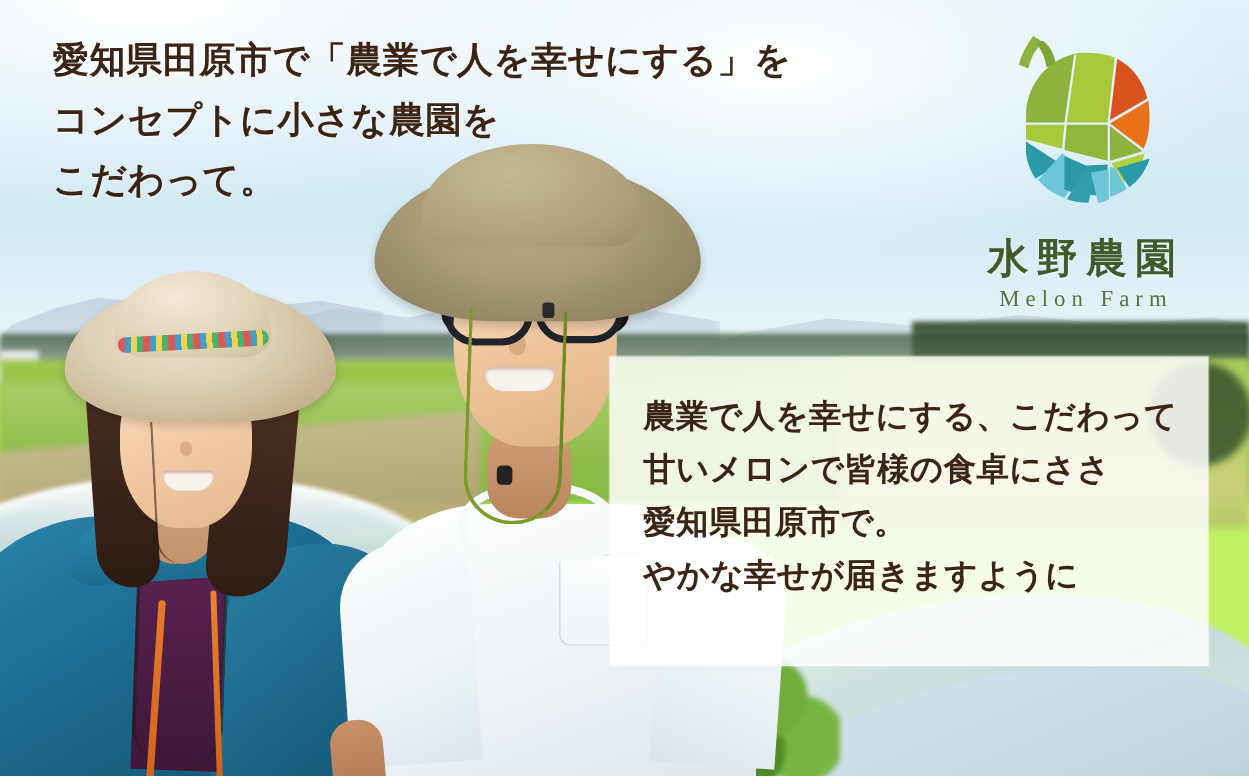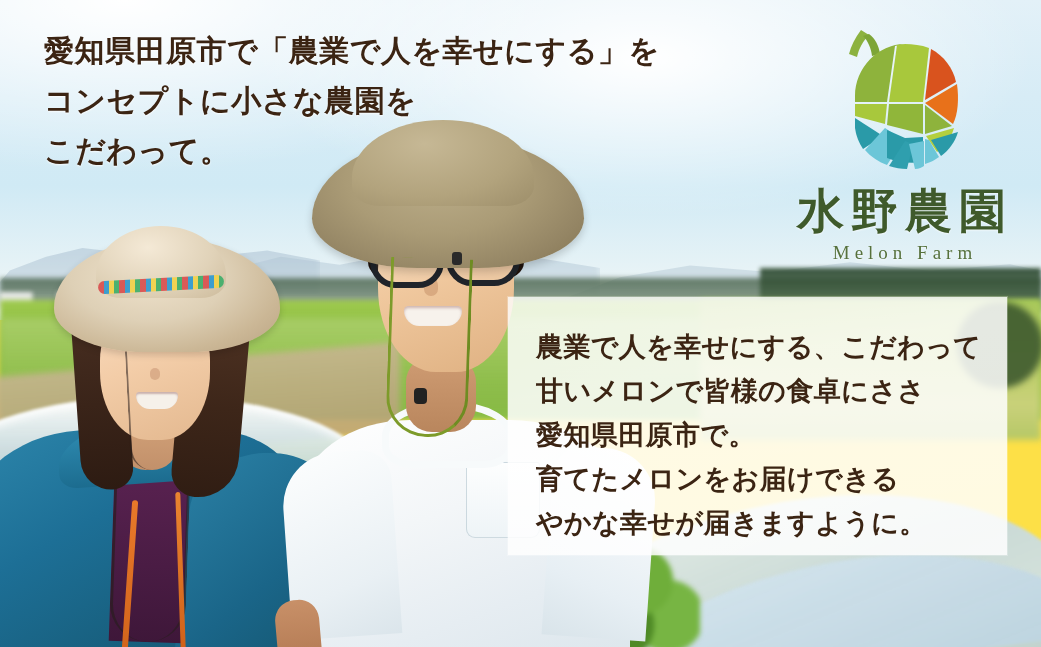--- a/index.html
+++ b/index.html
@@ -3,21 +3,21 @@
 <meta charset="utf-8">
 <title>水野農園 Melon Farm</title>
 <style>
   html,body{margin:0;padding:0;background:#ffffff;}
   body{font-family:"Liberation Serif","DejaVu Serif",serif;}
 
   #stage{
     position:relative;
     width:1041px;height:647px;
     overflow:hidden;
-    background:#fde047;
+    background:#bef264;
   }
 
   
   .photo{position:absolute;inset:0;overflow:hidden;}
 
   
   .sky{
     position:absolute;left:0;top:0;width:100%;height:320px;
     background:
       radial-gradient(ellipse 70% 90% at 12% 0%, #ffffff 0%, rgba(255,255,255,0) 60%),
@@ -302,23 +302,23 @@
     letter-spacing:.5px;
     text-shadow:0 1px 2px rgba(255,255,255,.85);
     white-space:nowrap;
   }
   .headline div{margin:0;padding:0;}
 
   
   .logo{position:absolute;left:786px;top:24px;width:238px;text-align:center;}
   .logo-mark{position:relative;width:160px;height:150px;margin:0 auto;}
   .logo-name{
-    margin-top:12px;color:#3f5a2b;font-weight:700;
+    margin-top:24px;color:#3f5a2b;font-weight:700;
     font-family:"Liberation Serif","DejaVu Serif",serif;
-    font-size:47px;letter-spacing:7px;line-height:1.1;
+    font-size:34px;letter-spacing:7px;line-height:1.1;
     text-shadow:0 1px 2px rgba(255,255,255,.7);
   }
   .logo-sub{
     margin-top:4px;color:#56713c;
     font-family:"Liberation Serif","DejaVu Serif",serif;
     font-size:19px;letter-spacing:5px;
     text-shadow:0 1px 2px rgba(255,255,255,.7);
   }
 
   
@@ -448,18 +448,17 @@
     </div>
     <div class="logo-name">水野農園</div>
     <div class="logo-sub">Melon Farm</div>
   </div>
 
   <div class="quote">
     <div class="quote-text">
       <div>農業で人を幸せにする、こだわって</div>
       <div>甘いメロンで皆様の食卓にささ</div>
       <div>愛知県田原市で。</div>
-      <div>育てたメロンをお届けできる</div>
-      <div>やかな幸せが届きますように。</div>
+      <div>やかな幸せが届きますように</div>
     </div>
   </div>
 
 </div>
 
 </body></html>

